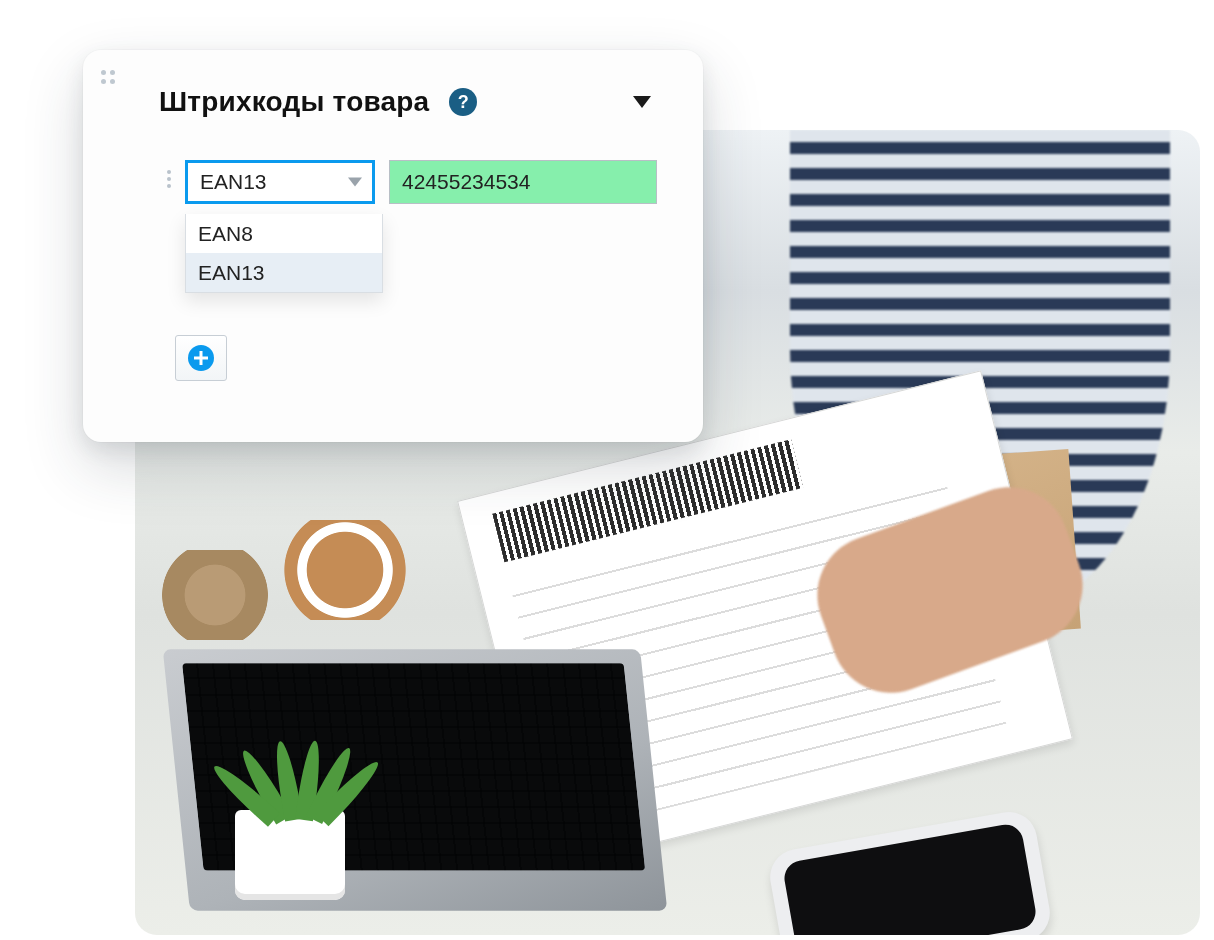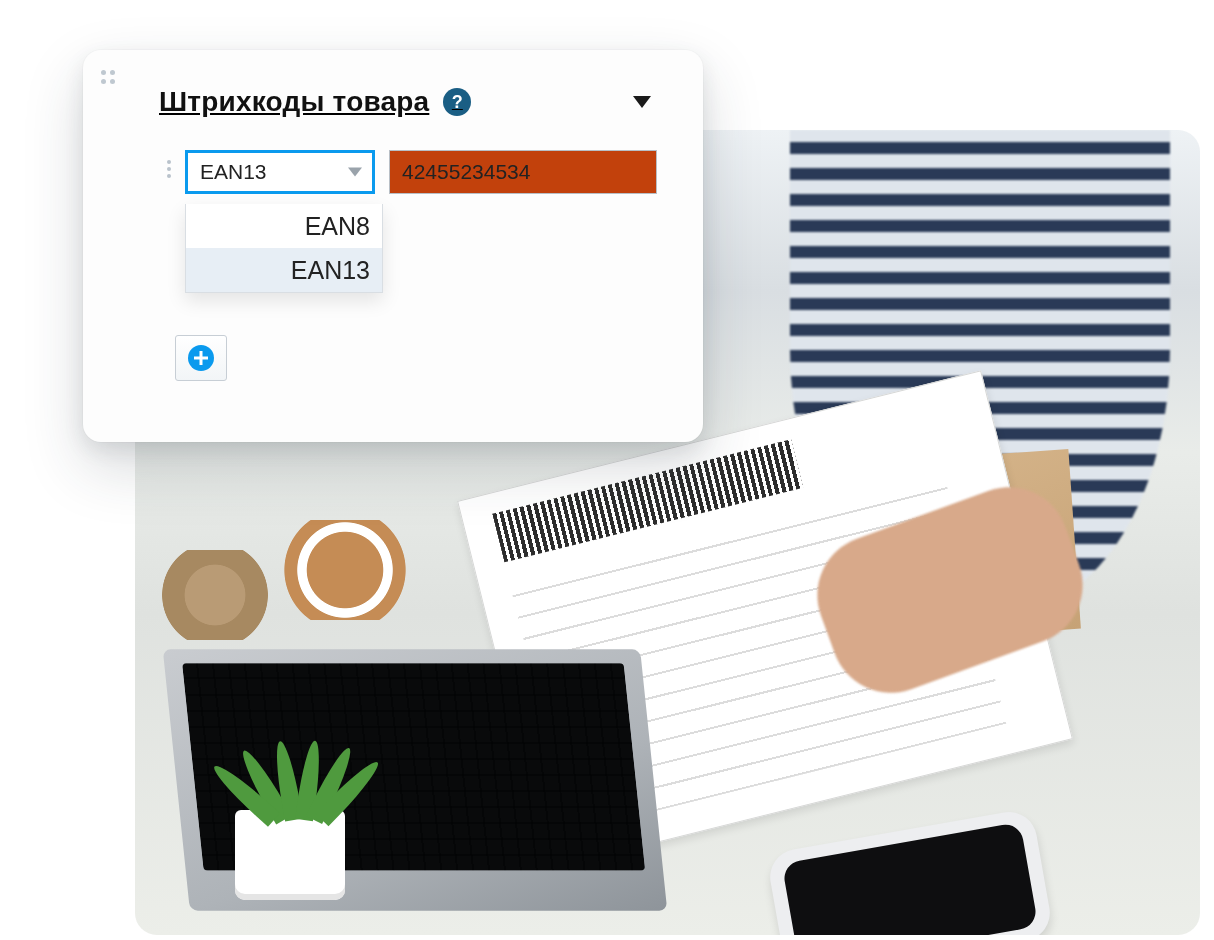--- a/index.html
+++ b/index.html
@@ -111,23 +111,22 @@
   }
   .drag-dots{
     position:absolute; left:18px; top:20px;
     width:14px; height:14px;
     display:grid; grid-template-columns:1fr 1fr; grid-template-rows:1fr 1fr; gap:4px;
     cursor:move;
   }
   .drag-dots span{width:5px;height:5px;background:#bfc8d0;border-radius:50%;}
 
   .card-header{
-    display:flex; align-items:center; gap:14px;
-    margin: 10px 0 32px 30px;
-    text-decoration: underline;
+    display:flex; align-items:center; gap:20px;
+    margin: 10px 0 42px 30px;
   }
   .card-title{
     font-size:28px; font-weight:800; color:#111;
     letter-spacing:.2px;
   }
   .help-badge{
     width:28px;height:28px;border-radius:50%;
     background:#1a5e84; color:#fff;
     display:flex;align-items:center;justify-content:center;
     font-weight:700;font-size:18px;
@@ -169,42 +168,41 @@
     position:absolute; right:10px; top:50%; transform:translateY(-50%);
     width:0;height:0;
     border-left:7px solid transparent;
     border-right:7px solid transparent;
     border-top:9px solid #9aa3ab;
   }
 
   .text-input{
     width:268px; height:44px;
     border:1px solid #b8bfc6;
-    background:#c2410c;
+    background:#86efac;
     font-size:21px; color:#222;
     padding:0 12px;
     outline:none;
   }
 
   .dropdown{
     position:absolute;
     left:56px; top:54px;
     width:198px;
     background:#fff;
     border-left:1px solid #d9dee3;
     border-right:1px solid #d9dee3;
     border-bottom:1px solid #d9dee3;
     box-shadow: 0 8px 18px rgba(0,0,0,.10);
     z-index:5;
   }
   .dropdown .opt{
     padding:8px 12px 7px;
-    font-size:25px; color:#222;
-    cursor:pointer;
-    text-align:right;
+    font-size:21px; color:#222;
+    cursor:pointer;
   }
   .dropdown .opt.selected{ background:#e7eef5; }
 
   .add-btn{
     position:absolute;
     left:92px; top:285px;
     width:52px; height:46px;
     border:1px solid #c7ced5;
     border-radius:3px;
     background:linear-gradient(#ffffff,#f2f5f7);

